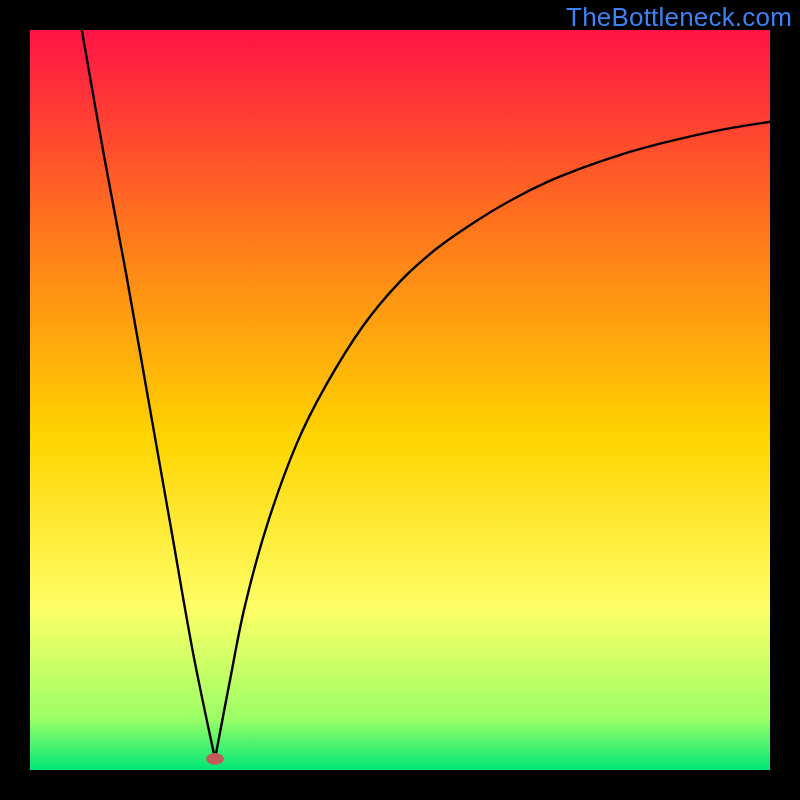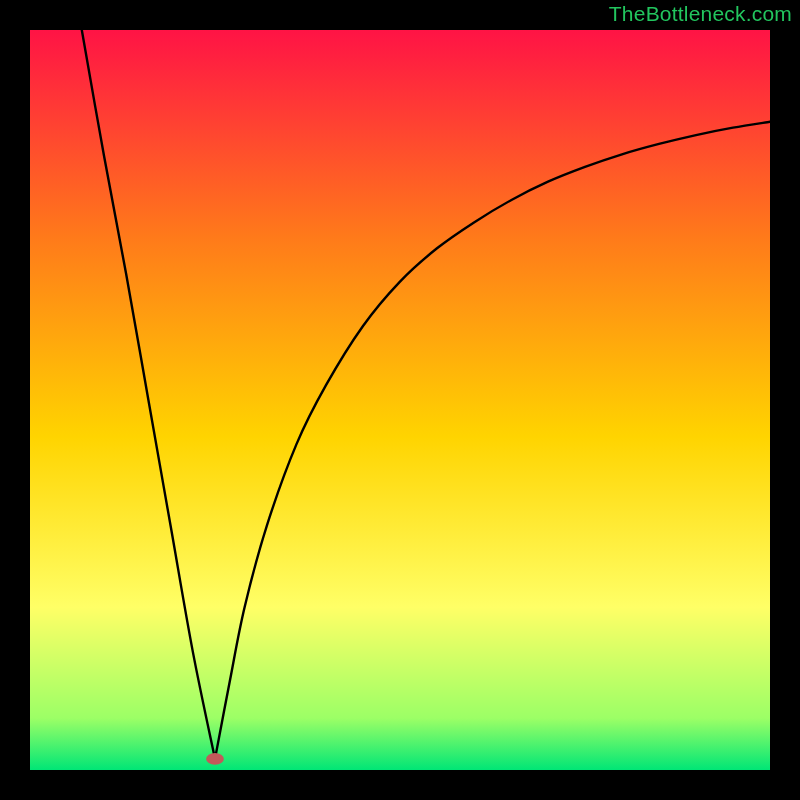--- a/index.html
+++ b/index.html
@@ -21,22 +21,22 @@
     position: absolute;
     left: 30px;
     top: 30px;
     width: 740px;
     height: 740px;
   }
   .watermark {
     position: absolute;
     top: 2px;
     right: 8px;
-    color: #22c55e;
-    font-size: 21px;
+    color: #3b82f6;
+    font-size: 26px;
     font-weight: 500;
     letter-spacing: 0.2px;
   }
 </style>
 </head>
 <body>
 
 <div class="frame">
   <div class="watermark">TheBottleneck.com</div>
   <svg class="plot" viewBox="0 0 740 740" preserveAspectRatio="none">

